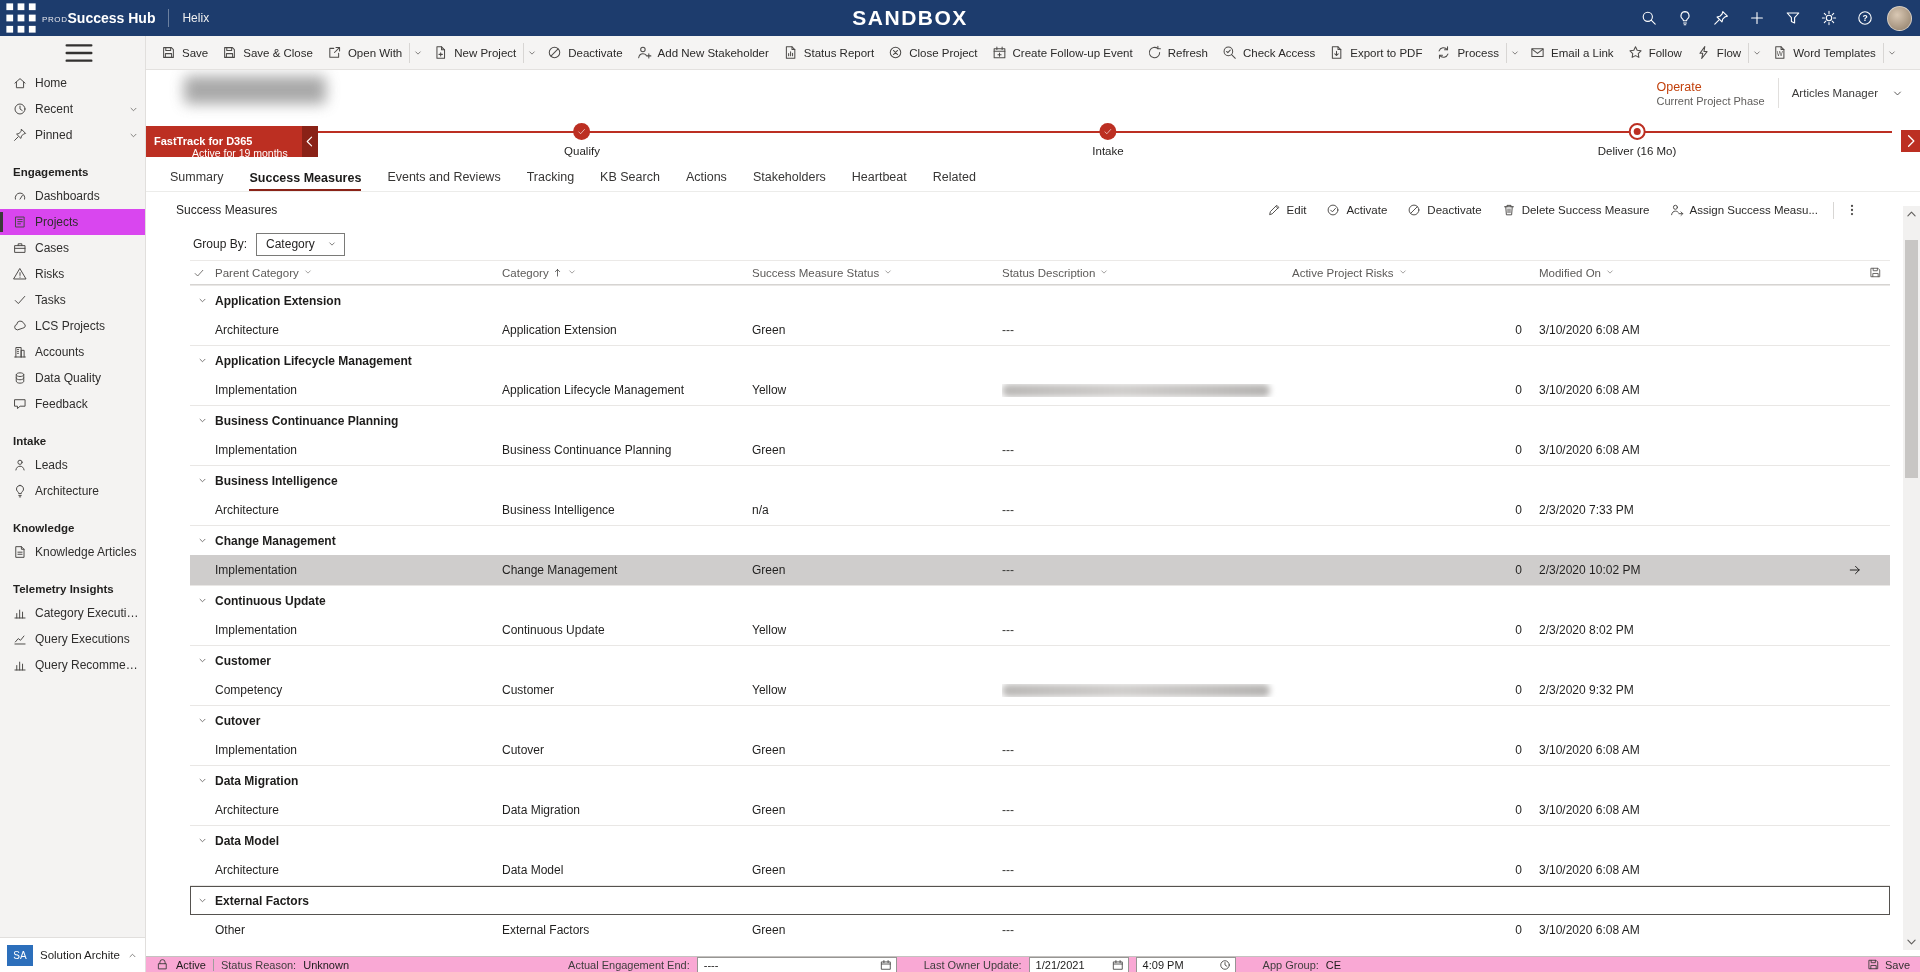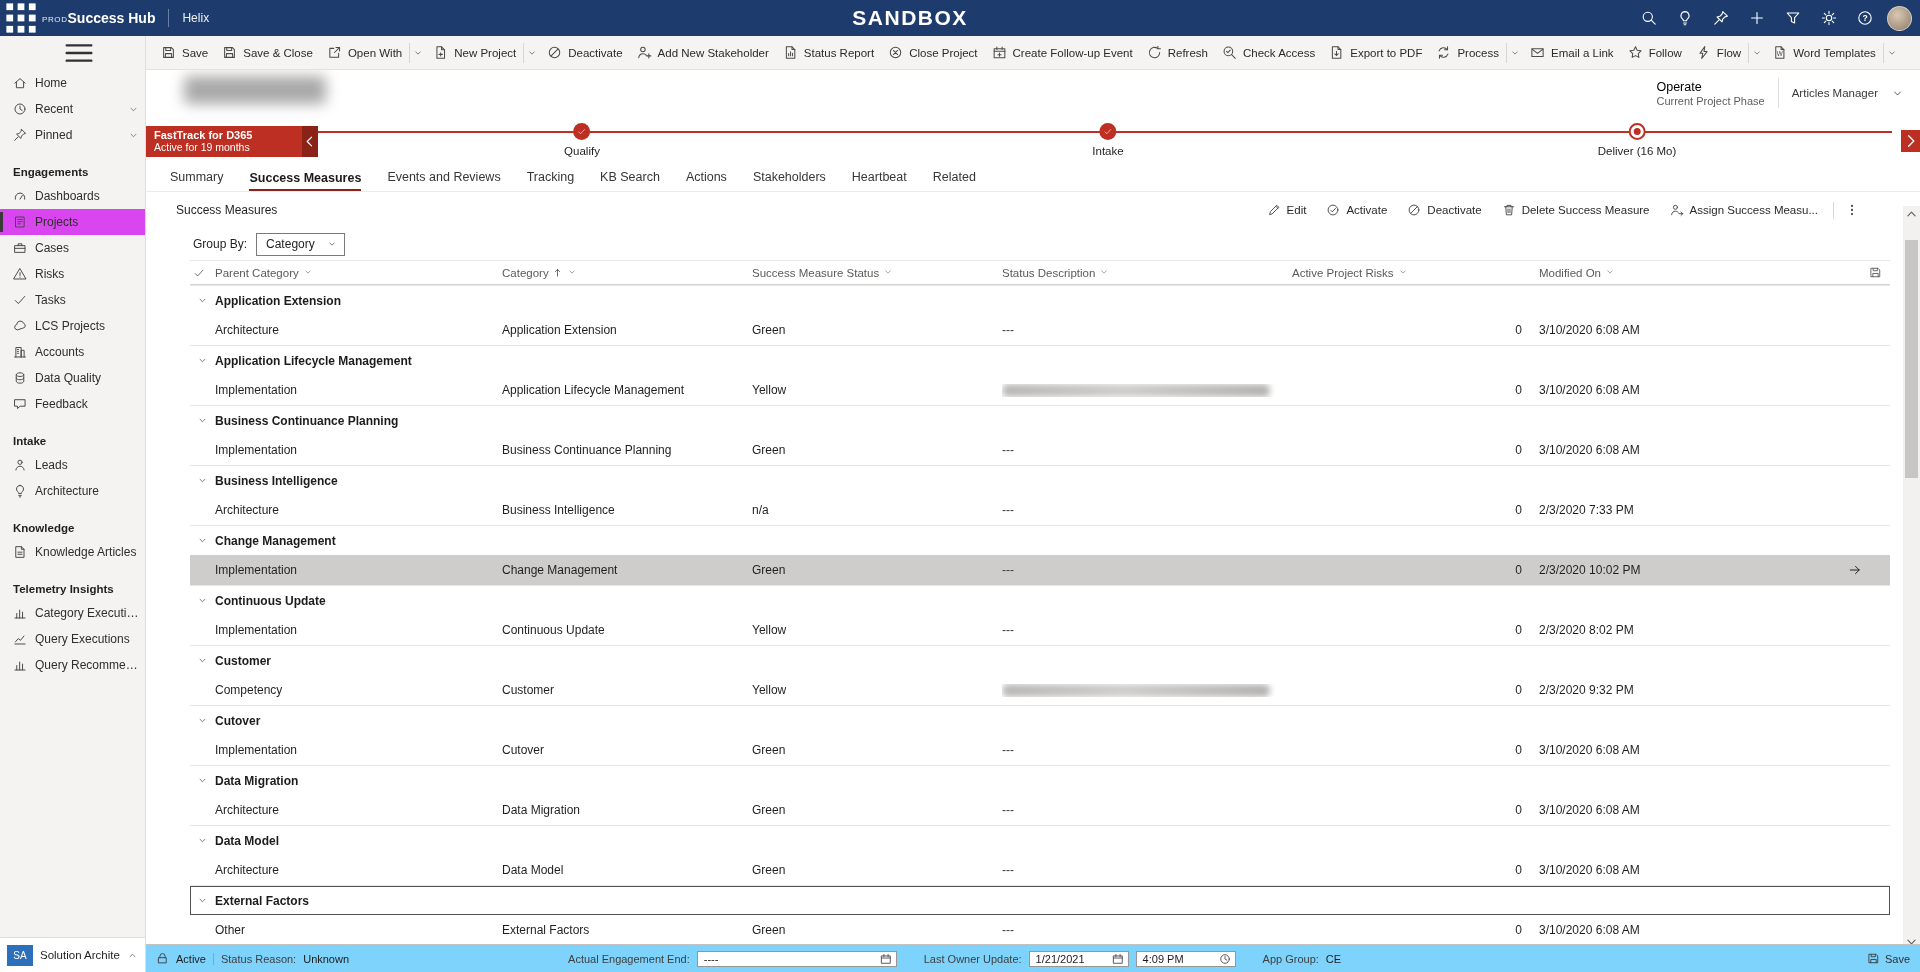--- a/index.html
+++ b/index.html
@@ -47,32 +47,32 @@
   .sb-avatar { width:26px; height:21px; background:var(--avatar-blue,#2c6fbb); color:#fff; font-size:10px; display:flex; align-items:center; justify-content:center; flex:none; }
   .sb-role { font-size:11.5px; color:#201f1e; flex:1; white-space:nowrap; overflow:hidden; }
   .sb-foot-chev { width:11px; height:11px; color:#605e5c; }
 
   
   .main { position:absolute; top:70px; left:146px; right:0; bottom:22px; background:#fff; overflow:hidden; }
 
   .rec-header { position:relative; height:48px; }
   .blur-title { position:absolute; left:38px; top:6px; width:142px; height:28px; background:#8c8c8c; border-radius:4px; filter:blur(7px); opacity:.75; }
   .rec-right { position:absolute; right:16px; top:8px; display:flex; align-items:center; gap:13px; }
-  .rec-phase-val { font-size:12.5px; color:#000000; }
+  .rec-phase-val { font-size:12.5px; color:#c2410c; }
   .rec-phase-lbl { font-size:11px; color:#605e5c; margin-top:1px; }
   .rec-sep { width:1px; height:30px; background:#e1dfdd; }
   .rec-role { font-size:11.5px; color:#3a3938; }
   .rec-chev { width:13px; height:13px; color:#484644; cursor:pointer; }
 
   
   .bpf { position:relative; height:44px; }
   .bpf-line { position:absolute; left:172px; right:28px; top:12.5px; height:2px; background:var(--red,#bc2f22); }
-  .bpf-banner { position:absolute; left:0; top:8px; width:156px; height:31px; background:var(--red,#bc2f22); color:#fff; padding:3px 8px; cursor:pointer; }
+  .bpf-banner { position:absolute; left:0; top:8px; width:156px; height:31px; background:var(--red,#bc2f22); color:#fff; padding:9px 8px; cursor:pointer; }
   .bpf-banner-title { font-size:11px; font-weight:bold; white-space:nowrap; }
-  .bpf-banner-sub { font-size:10.5px; white-space:nowrap; }
+  .bpf-banner-sub { font-size:10.5px; white-space:nowrap;margin-left:38px; }
   .bpf-banner-chev { position:absolute; left:156px; top:8px; width:16px; height:31px; background:var(--red-dark,#8a2217); border:none; color:#fff; display:flex; align-items:center; justify-content:center; padding:0; }
   .bpf-stage { position:absolute; top:5px; transform:translateX(-50%); display:flex; flex-direction:column; align-items:center; cursor:pointer; }
   .bpf-dot { width:17px; height:17px; border-radius:50%; background:var(--red,#bc2f22); color:#fff; display:flex; align-items:center; justify-content:center; }
   .bpf-dot .ic { width:9px; height:9px; }
   .bpf-dot.current { background:#fff; border:2px solid var(--red,#bc2f22); }
   .bpf-dot.current::after { content:""; width:7px; height:7px; border-radius:50%; background:var(--red,#bc2f22); }
   .bpf-label { margin-top:5px; font-size:11.5px; color:#201f1e; white-space:nowrap; }
   .bpf-next { position:absolute; right:0; top:12px; width:19px; height:22px; background:var(--red,#bc2f22); border:none; color:#fff; display:flex; align-items:center; justify-content:center; padding:0; }
 
   
@@ -120,21 +120,21 @@
   .row-arrow { width:14px; height:14px; color:#1d1c1b; }
   .blurcell { width:268px; height:13px; border-radius:6px; background:linear-gradient(90deg,#b9b7b5,#cfcdcb 45%,#b4b2b0); filter:blur(3px); }
 
   
   .vscroll { position:absolute; right:0; top:206px; bottom:22px; width:17px; background:#f2f1f0; z-index:25; }
   .vs-up,.vs-down { position:absolute; left:0; width:17px; height:16px; color:#605e5c; display:flex; align-items:center; justify-content:center; cursor:pointer; }
   .vs-up { top:0; } .vs-down { bottom:0; }
   .vs-thumb { position:absolute; left:2px; right:2px; top:34px; height:238px; background:#c8c6c4; cursor:pointer; }
 
   
-  .statusbar { position:absolute; left:146px; right:0; bottom:0; height:28px; background:#7dd3fc; border-top:1px solid #c4c2c0; display:flex; align-items:center; font-size:11px; color:#323130; padding:0 10px; gap:7px; z-index:30; white-space:nowrap; }
+  .statusbar { position:absolute; left:146px; right:0; bottom:0; height:16px; background:#f9a8d4; border-top:1px solid #c4c2c0; display:flex; align-items:center; font-size:11px; color:#323130; padding:0 10px; gap:7px; z-index:30; white-space:nowrap; }
   .ficon { display:inline-flex; width:13px; height:13px; color:#3b3a39; flex:none; }
   .fdiv { width:1px; height:12px; background:#a09e9c; }
   .f-label { color:#3f3e3d; }
   .f-val { color:#1d1c1b; }
   .fgap1 { width:205px; }
   .ml20 { margin-left:20px; }
   .fbox { background:#fff; border:1px solid #979593; height:16px; display:flex; align-items:center; justify-content:space-between; padding:0 4px 0 6px; font-size:11px; color:#1d1c1b; }
   .fbox .ficon { width:12px; height:12px; cursor:pointer; }
   .w200 { width:200px; } .w100 { width:100px; }
   .f-right { margin-left:auto; display:flex; align-items:center; gap:5px; }

